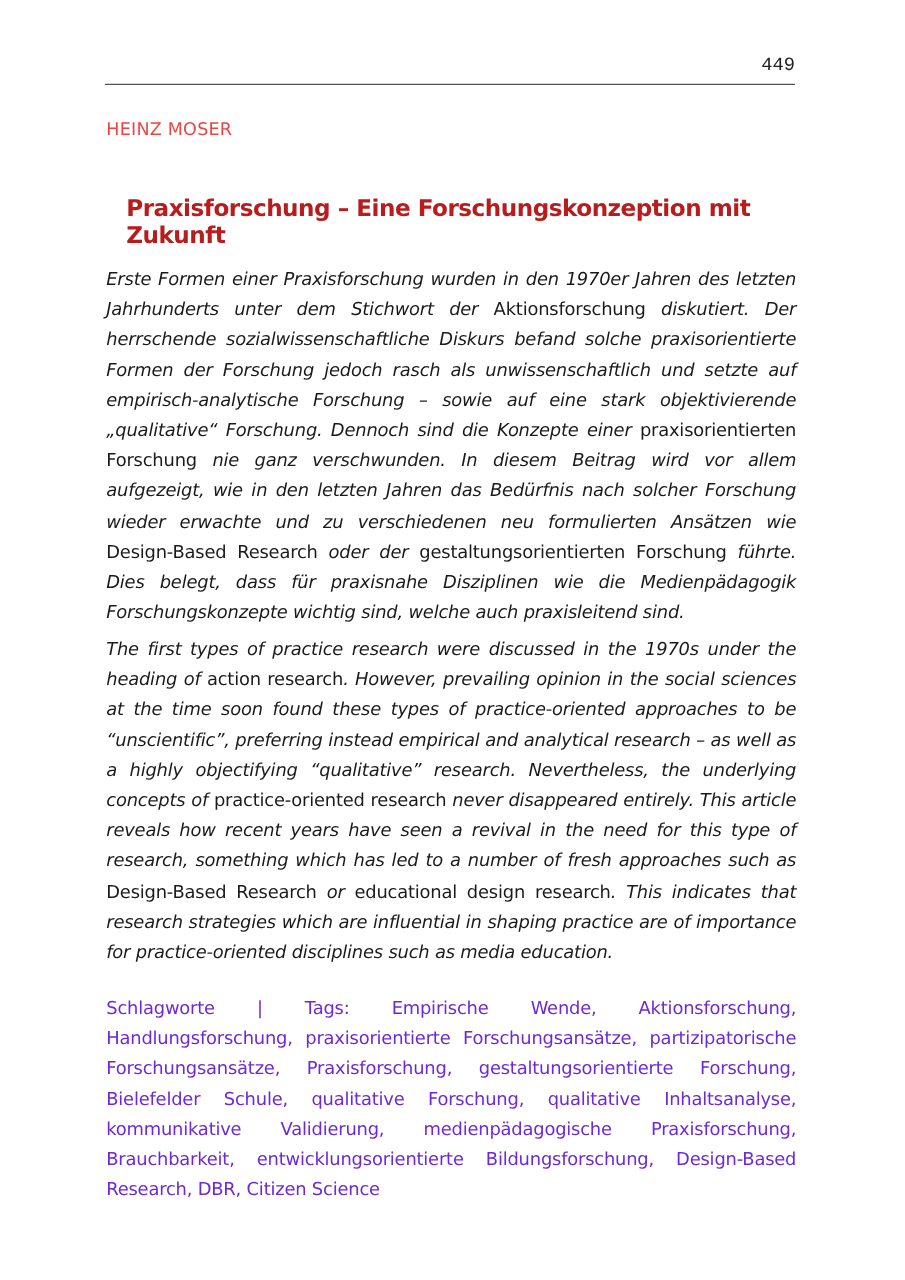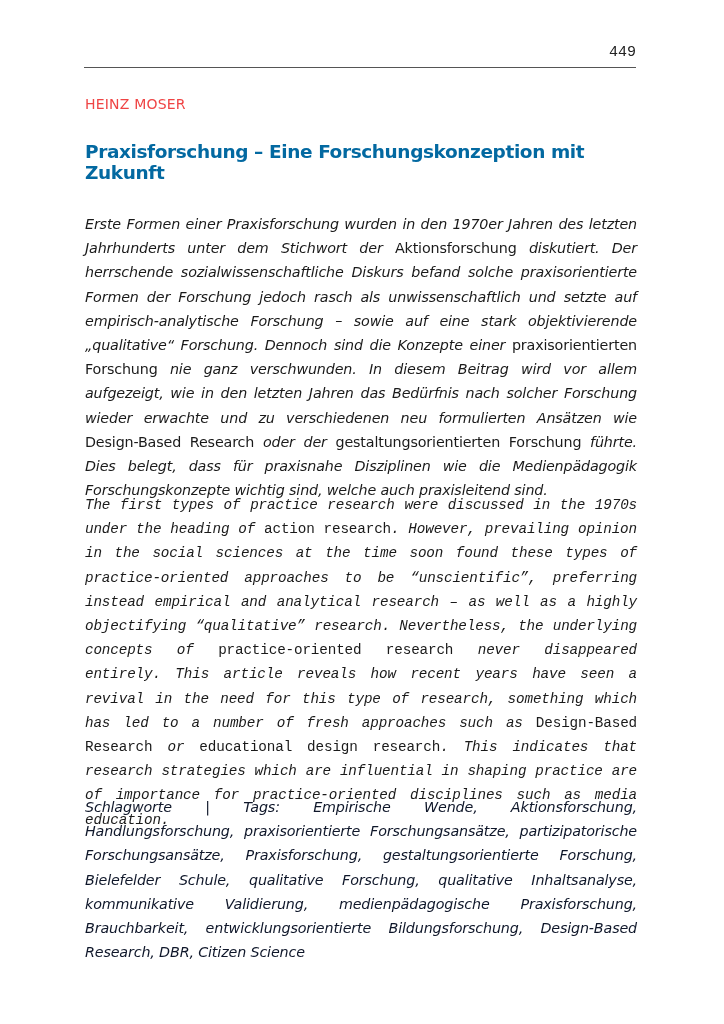--- a/index.html
+++ b/index.html
@@ -1,28 +1,28 @@
 <!DOCTYPE html>
 <html><head>
 <meta charset="utf-8">
 <style>
   html, body { margin: 0; padding: 0; background: #ffffff; }
   body { width: 724px; height: 1024px; position: relative; overflow: hidden;
          font-family: "DejaVu Sans", sans-serif; color: #1a1a1a; }
   .page-number { position: absolute; right: 88px; top: 44px; font-size: 15px; color: #222; font-family: Liberation Mono, monospace; }
   .rule { position: absolute; left: 84px; right: 88px; top: 67px; height: 0; border-top: 1.5px solid #555; }
   .author { position: absolute; left: 85px; top: 96px; font-size: 14px; letter-spacing: 0.2px; color: #ef4444; }
-  .title { position: absolute; left: 85px; top: 141px; width: 560px; font-size: 18.5px; font-weight: bold; color: #0369a1; letter-spacing: -0.4px; margin: 0; }
+  .title { position: absolute; left: 85px; top: 141px; width: 560px; font-size: 18.5px; font-weight: bold; color: #b91c1c; letter-spacing: -0.4px; margin: 16px; }
   .abstract { position: absolute; left: 85px; width: 552px; font-size: 14.3px; line-height: 24.2px;
               text-align: justify; margin: 0; letter-spacing: -0.15px; }
   .abstract-de { top: 212px; }
-  .abstract-en { top: 493px; font-family: Liberation Mono, monospace; }
+  .abstract-en { top: 508px; }
   .abstract em { font-style: italic; margin-top: 28px; }
   .tags { position: absolute; left: 85px; top: 795px; width: 552px; font-size: 14.3px; line-height: 24.2px;
-          text-align: justify; color: #0f172a; margin: 0; letter-spacing: -0.15px; font-style: italic; }
+          text-align: justify; color: #6d28d9; margin: 0; letter-spacing: -0.15px; }
 </style>
 </head>
 <body>
 
 <div class="page-number">449</div>
 <div class="rule"></div>
 
 <div class="author">HEINZ MOSER</div>
 <h1 class="title">Praxisforschung – Eine Forschungskonzeption mit Zukunft</h1>
 

